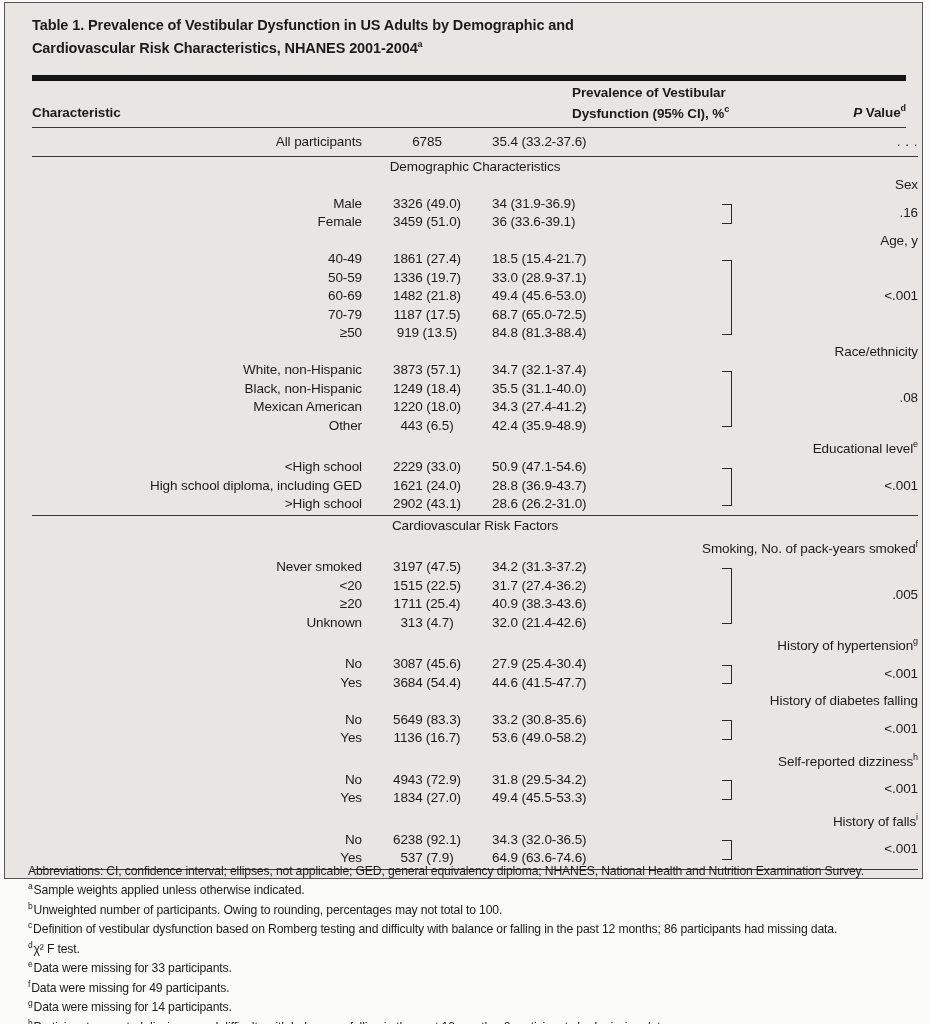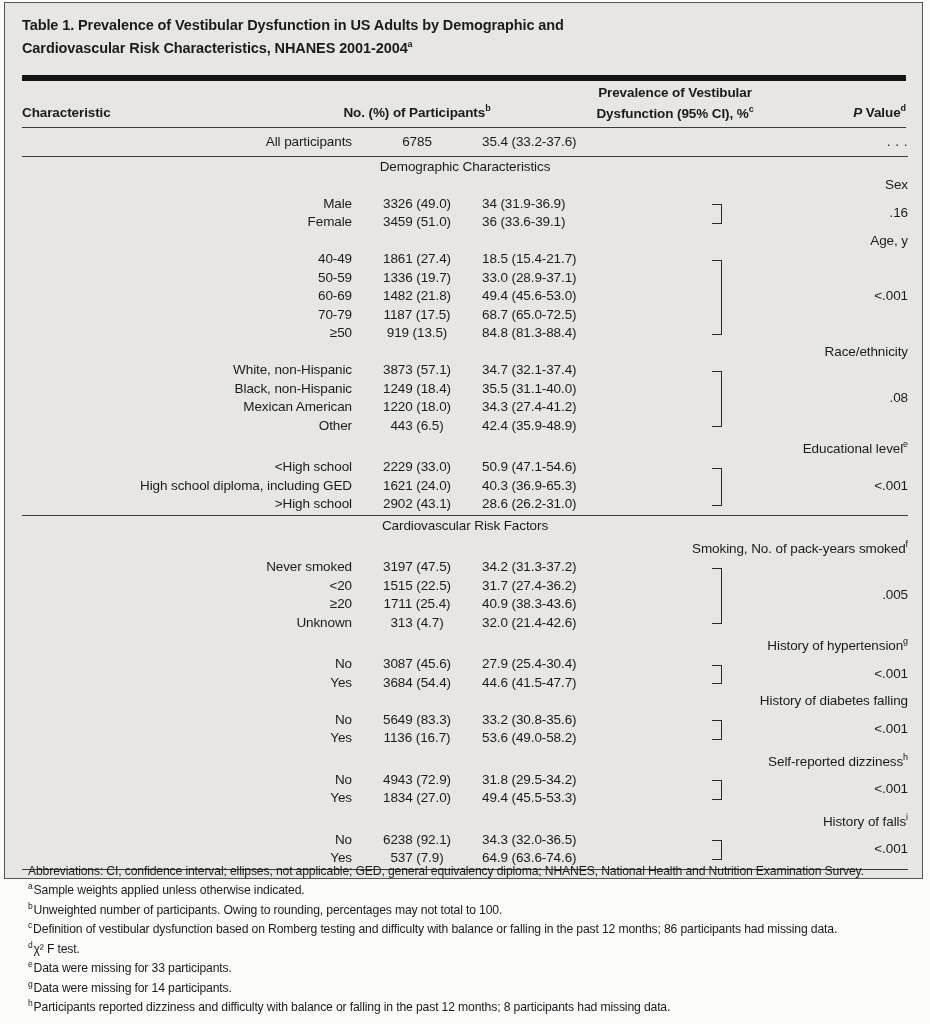--- a/index.html
+++ b/index.html
@@ -8,35 +8,35 @@
     background:#fbfbf9;
     font-family:"Liberation Sans","DejaVu Sans",sans-serif;
     color:#1b1b1b;
     -webkit-font-smoothing:antialiased;
   }
   .panel {
     position:absolute; left:4px; top:2px; width:919px;
     box-sizing:border-box;
     border:1.5px solid #55555a;
     background:#e7e6e3;
-    padding:13px 16px 7px 17px;
+    padding:13px 16px 7px 27px;
   }
   .title { font-weight:bold; font-size:14.5px; line-height:19px; letter-spacing:-0.1px; }
   .title sup { font-size:9px; vertical-align:super; }
   .thickbar { height:6px; background:#141414; margin-top:17px; }
 
   .thead {
     position:relative; height:46px;
     border-bottom:1.5px solid #3a3a3a;
     font-weight:bold; font-size:13.5px; letter-spacing:-0.1px;
   }
   .thead sup { font-size:9px; vertical-align:super; }
   .th-char { position:absolute; left:0; bottom:7px; }
   .th-n    { position:absolute; left:265px; width:260px; bottom:7px; text-align:center; }
-  .th-prev { position:absolute; left:540px; width:226px; bottom:5px; text-align:center; line-height:16px; }
+  .th-prev { position:absolute; left:540px; width:226px; bottom:5px; line-height:16px; }
   .th-p    { position:absolute; right:0; bottom:7px; }
   .it { font-style:italic; }
 
   table.tbl {
     border-collapse:collapse; table-layout:fixed;
     width:886px; font-size:13.5px; letter-spacing:-0.1px;
   }
   .tbl td { padding:0; height:18.5px; line-height:18.5px; vertical-align:middle; overflow:visible; white-space:nowrap; }
   .tbl sup { font-size:9px; vertical-align:super; }
   .c-char { text-align:right; }
@@ -67,21 +67,20 @@
 <div class="panel">
   <div class="title">
     <div>Table 1. Prevalence of Vestibular Dysfunction in US Adults by Demographic and</div>
     <div><span>Cardiovascular Risk Characteristics, NHANES 2001-2004</span><sup>a</sup></div>
   </div>
 
   <div class="thickbar"></div>
 
   <div class="thead">
     <div class="th-char">Characteristic</div>
-    <div class="th-n"><span>No. (%) of Participants</span><sup>b</sup></div>
     <div class="th-prev">
       <div>Prevalence of Vestibular</div>
       <div><span>Dysfunction (95% CI), %</span><sup>c</sup></div>
     </div>
     <div class="th-p"><span class="it">P</span><span> Value</span><sup>d</sup></div>
   </div>
 
   <table class="tbl">
     <colgroup>
       <col style="width:330px">
@@ -214,21 +213,21 @@
           <td class="c-n">2229 (33.0)</td>
           <td class="c-prev">50.9 (47.1-54.6)</td>
           <td class="c-br">
             <div class="seg seg-top"></div>
           </td>
           <td class="c-p" rowspan="3">&lt;.001</td>
         </tr>
         <tr>
           <td class="c-char indent">High school diploma, including GED</td>
           <td class="c-n">1621 (24.0)</td>
-          <td class="c-prev">40.3 (36.9-65.3)</td>
+          <td class="c-prev">28.8 (36.9-43.7)</td>
           <td class="c-br">
             <div class="seg seg-mid"></div>
           </td>
         </tr>
         <tr>
           <td class="c-char indent">&gt;High school</td>
           <td class="c-n">2902 (43.1)</td>
           <td class="c-prev">28.6 (26.2-31.0)</td>
           <td class="c-br">
             <div class="seg seg-bot"></div>
@@ -367,15 +366,16 @@
   </table>
 </div>
 
 <div class="foot" id="footnotes">
     <div class="fn"><span>Abbreviations: CI, confidence interval; ellipses, not applicable; GED, general equivalency diploma; NHANES, National Health and Nutrition Examination Survey.</span></div>
     <div class="fn"><sup>a</sup><span>Sample weights applied unless otherwise indicated.</span></div>
     <div class="fn"><sup>b</sup><span>Unweighted number of participants. Owing to rounding, percentages may not total to 100.</span></div>
     <div class="fn"><sup>c</sup><span>Definition of vestibular dysfunction based on Romberg testing and difficulty with balance or falling in the past 12 months; 86 participants had missing data.</span></div>
     <div class="fn"><sup>d</sup><span>χ² F test.</span></div>
     <div class="fn"><sup>e</sup><span>Data were missing for 33 participants.</span></div>
+    <div class="fn"><sup>f</sup><span>Data were missing for 49 participants.</span></div>
     <div class="fn"><sup>g</sup><span>Data were missing for 14 participants.</span></div>
     <div class="fn"><sup>h</sup><span>Participants reported dizziness and difficulty with balance or falling in the past 12 months; 8 participants had missing data.</span></div>
   </div>
 
 </body></html>

